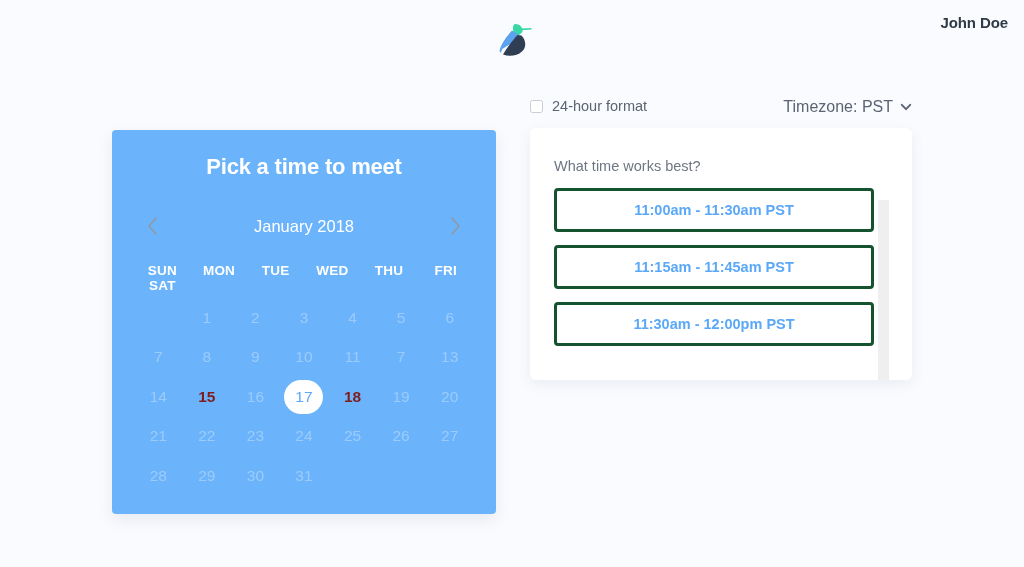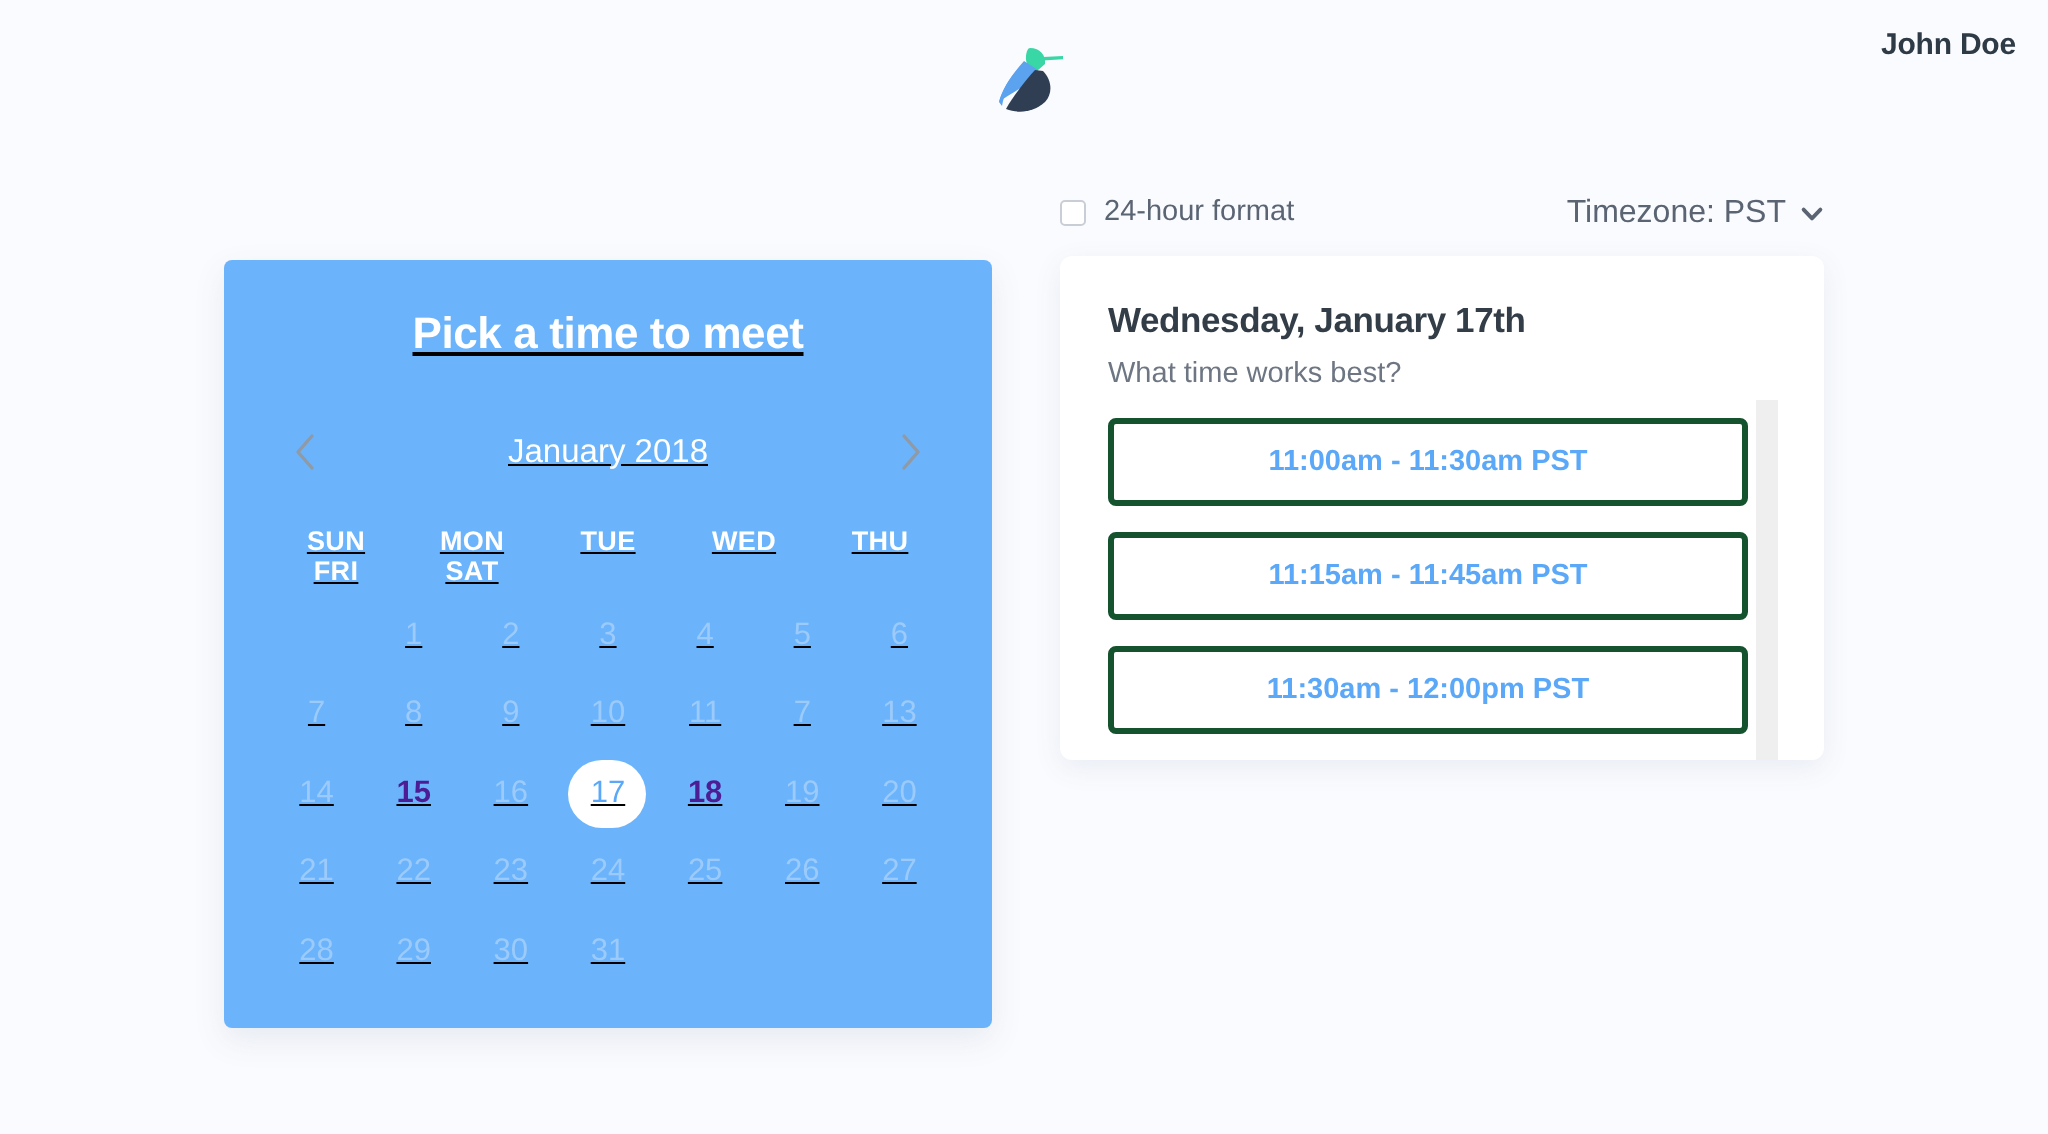--- a/index.html
+++ b/index.html
@@ -112,21 +112,20 @@
   .calendar-panel {
     position: absolute;
     left: 112px;
     top: 130px;
     width: 384px;
     height: 384px;
     background: #6bb4fb;
     border-radius: 4px;
     box-shadow: 0 6px 16px rgba(60, 90, 130, 0.10);
     padding: 0 22px;
-    text-decoration: underline;
   }
 
   .cal-title {
     text-align: center;
     color: #ffffff;
     font-size: 22px;
     font-weight: bold;
     padding-top: 24px;
     letter-spacing: -0.2px;
   }
@@ -149,21 +148,21 @@
   .nav-arrow {
     width: 22px;
     height: 26px;
     cursor: pointer;
     flex: 0 0 auto;
     display: block;
   }
 
   .dow-row {
     display: grid;
-    grid-template-columns: repeat(5, 1fr);
+    grid-template-columns: repeat(6, 1fr);
     margin-top: 24px;
   }
 
   .dow {
     text-align: center;
     color: #ffffff;
     font-size: 13.5px;
     font-weight: bold;
     letter-spacing: 0.2px;
   }
@@ -185,21 +184,21 @@
   .day .pill {
     width: 39px;
     height: 34px;
     display: flex;
     align-items: center;
     justify-content: center;
     border-radius: 17px;
   }
 
   .day.muted .pill { color: #9ccbfb; }
-  .day.available .pill { color: #4c1d95; font-weight: bold; cursor: pointer; }
+  .day.available .pill { color: #7f1d1d; font-weight: bold; cursor: pointer; }
   .day.selected .pill {
     background: #ffffff;
     color: #5aa8f7;
     cursor: pointer;
   }
   .day.empty .pill { color: transparent; }
 
   
   .times-card {
     position: absolute;
@@ -420,21 +419,20 @@
         <span class="pill">30</span>
       </div>
       <div class="day muted">
         <span class="pill">31</span>
       </div>
     </div>
 </div>
 
 <div class="times-card">
   <div class="times-inner">
-    <div class="times-date">Wednesday, January 17th</div>
     <div class="times-sub">What time works best?</div>
     <div class="slot-list" id="slot-list">
         <button class="slot">11:00am - 11:30am PST</button>
         <button class="slot">11:15am - 11:45am PST</button>
         <button class="slot">11:30am - 12:00pm PST</button>
       </div>
     <div class="scroll-track"></div>
   </div>
 </div>
 

